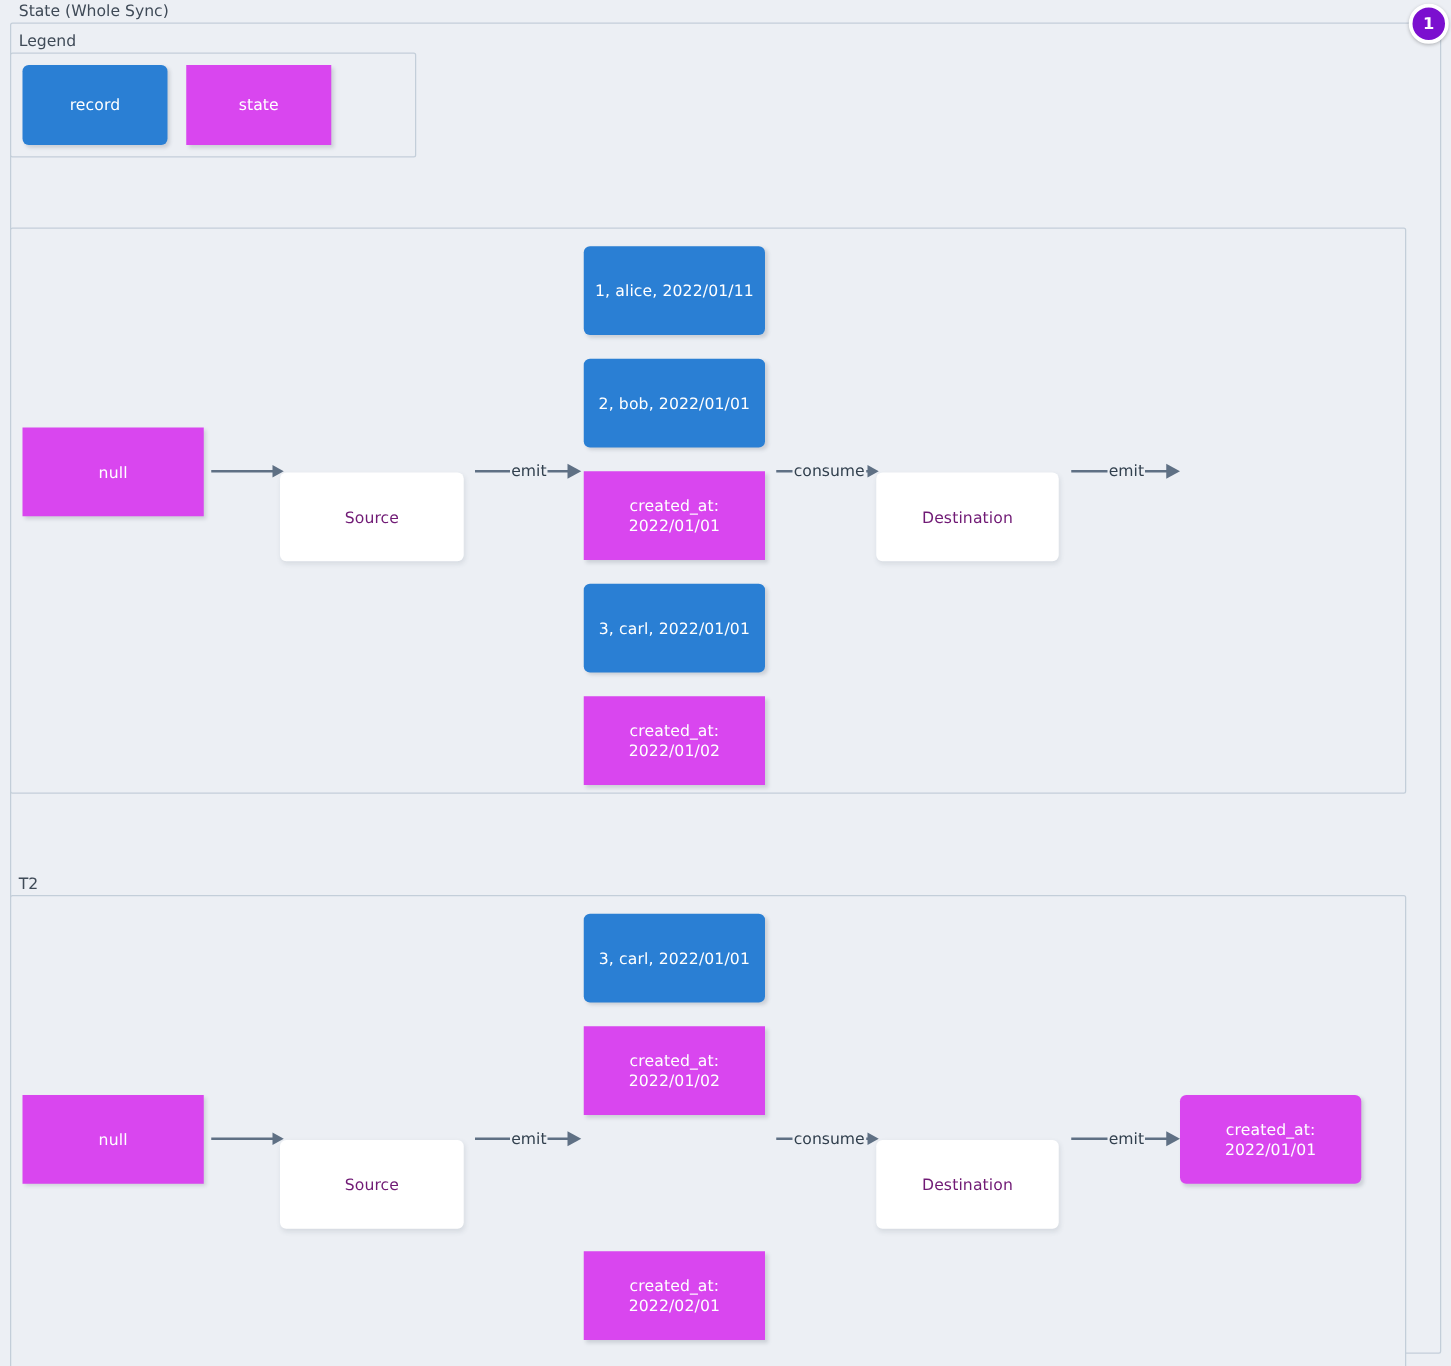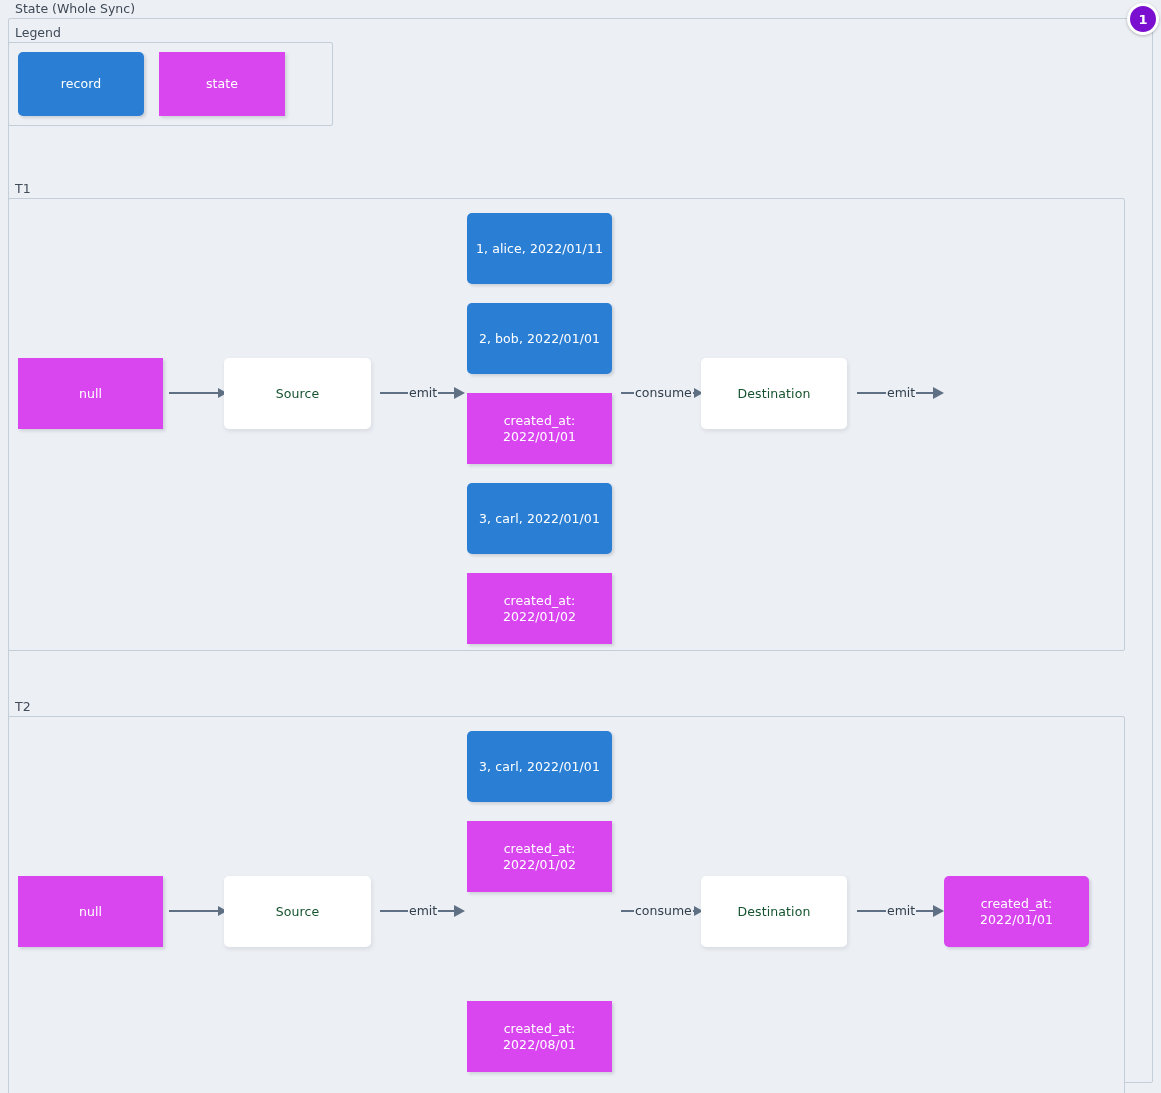--- a/index.html
+++ b/index.html
@@ -82,26 +82,27 @@
     border-radius: 5px;
   }
   .node.state {
     background: #d946ef;
     color: #ffffff;
     border-radius: 0px;
   }
   .node.state.rounded { border-radius: 5px; }
   .node.plain {
     background: #ffffff;
-    color: #14532d;
+    color: #701a75;
     border-radius: 5px;
     box-shadow: 1px 2px 4px rgba(60,70,90,0.12);
-  }
-
-  .legend-swatch { width: 126px; height: 64px; }
+    margin-top: 36px;
+  }
+
+  .legend-swatch { width: 116px; height: 64px; }
 
   
   .tl-wrap { position: absolute; left: 8px; }
   .tl-frame { width: 1117px; box-sizing: border-box; position: relative; }
 
   #t1-wrap { top: 182px; width: 1125px; }
   #t1-frame { height: 453px; }
   #t2-wrap { top: 700px; width: 1125px; }
   #t2-frame { height: 398px; }
 
@@ -174,21 +175,20 @@
 
 <div id="legend-wrap">
   <div class="group-label">Legend</div>
   <div id="legend-frame" class="group-frame">
     <div class="node record legend-swatch">record</div>
     <div class="node state legend-swatch">state</div>
   </div>
 </div>
 
 <div id="t1-wrap" class="tl-wrap">
-  <div class="group-label">T1</div>
   <div id="t1-frame" class="tl-frame group-frame">
 
     <div class="node state" style="left:9px; top:159px; width:145px; height:71px;">null</div>
 
     <div class="edge" style="left:160px; top:186px; width:62px;">
       <div class="line" style="width:50px;"></div>
       <div class="head small"></div>
     </div>
 
     <div class="node plain" style="left:215px; top:159px; width:147px; height:71px;">Source</div>
@@ -251,21 +251,21 @@
       <div class="head"></div>
     </div>
 
     <div class="node record" style="left:458px; top:14px;  width:145px; height:71px;">3, carl, 2022/01/01</div>
     <div class="node state" style="left:458px; top:104px; width:145px; height:71px; flex-direction:column;">
       <span>created_at:</span>
       <span>2022/01/02</span>
     </div>
     <div class="node state" style="left:458px; top:284px; width:145px; height:71px; flex-direction:column;">
       <span>created_at:</span>
-      <span>2022/08/01</span>
+      <span>2022/02/01</span>
     </div>
 
     <div class="edge" style="left:612px; top:186px;">
       <div class="line" style="width:13px;"></div>
       <div class="elabel">consume</div>
       <div class="line" style="width:2px;"></div>
       <div class="head small"></div>
     </div>
 
     <div class="node plain" style="left:692px; top:159px; width:146px; height:71px;">Destination</div>

